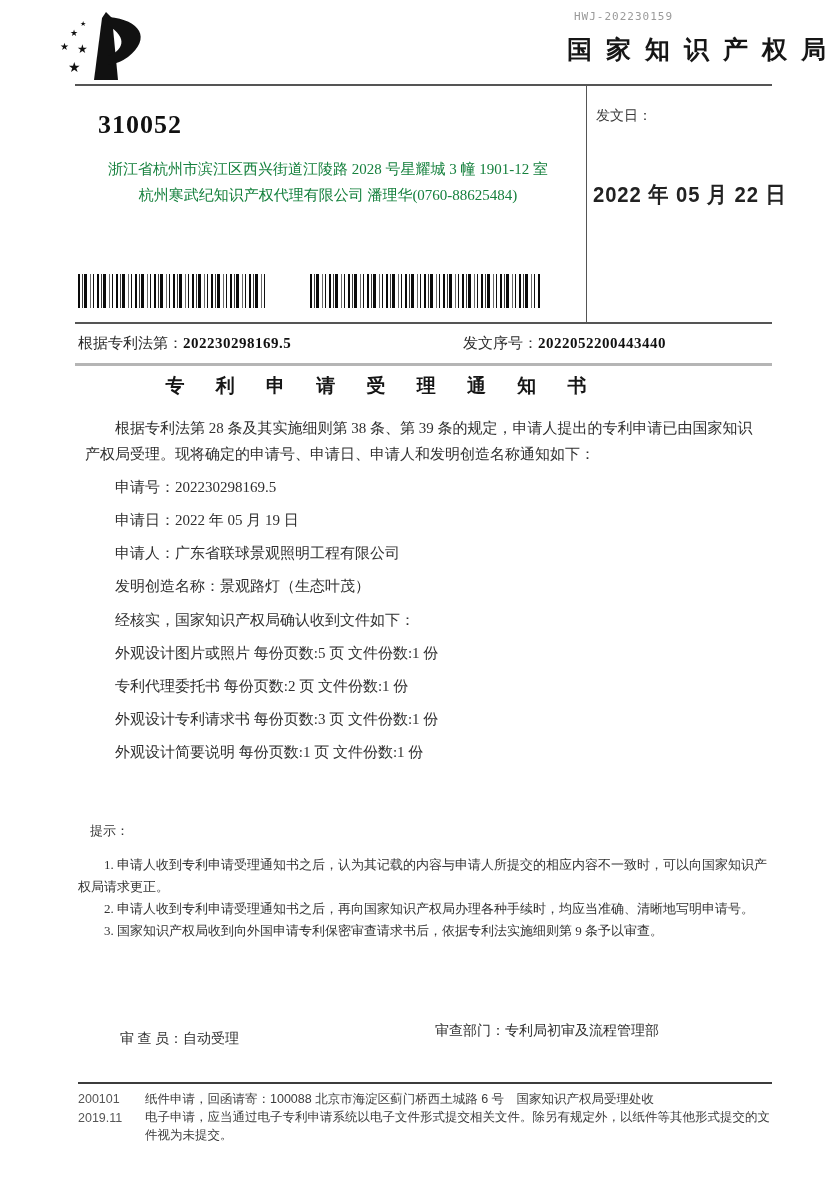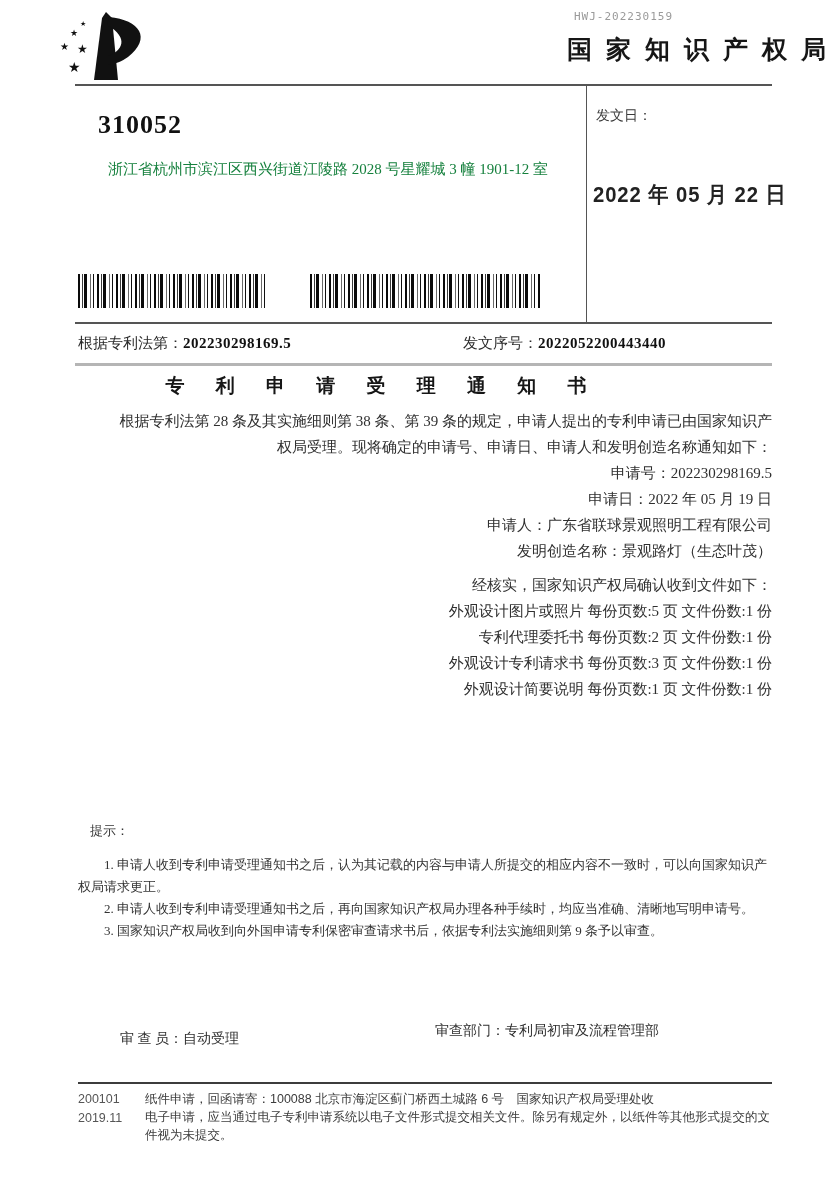--- a/index.html
+++ b/index.html
@@ -69,21 +69,21 @@
     position:absolute;left:0;top:373px;width:752px;margin:0;
     text-align:center;
     font-family:"Liberation Sans","DejaVu Sans",sans-serif;
     font-size:19px;font-weight:bold;color:#161616;
     letter-spacing:13px;text-indent:13px;
   }
   .body-block{
     position:absolute;left:78px;top:408px;width:694px;
     font-size:15px;line-height:26px;color:#2f2f2f;
   }
-  .body-block p{margin:0;text-indent:2em;text-align:right;}
+  .body-block p{margin:7px;text-indent:2em;}
   .detail-line{margin:0;text-indent:2em;}
   .received-block{margin-top:8px;}
   .doc-item{margin:0;text-indent:2em;}
 
   .tips{
     position:absolute;left:78px;top:808px;width:694px;
     font-size:13px;line-height:22px;color:#333;
   }
   .tips-label{margin:12px;}
   .tips p.tip{margin:0;text-indent:2em;}
@@ -122,20 +122,21 @@
   </div>
 
   <h1 class="header-title">国家知识产权局</h1>
 
   <div class="rule rule-top"></div>
   <div class="vline"></div>
 
   <div class="postal">310052</div>
   <div class="addr">
     <div>浙江省杭州市滨江区西兴街道江陵路 2028 号星耀城 3 幢 1901-12 室</div>
+    <div>杭州寒武纪知识产权代理有限公司  潘理华(0760-88625484)</div>
   </div>
 
   <div class="issue-label">发文日：</div>
   <div class="issue-date">2022 年 05 月 22 日</div>
 
   <div class="barcode barcode-1"></div>
   <div class="barcode barcode-2"></div>
 
   <div class="rule rule-mid"></div>
 

